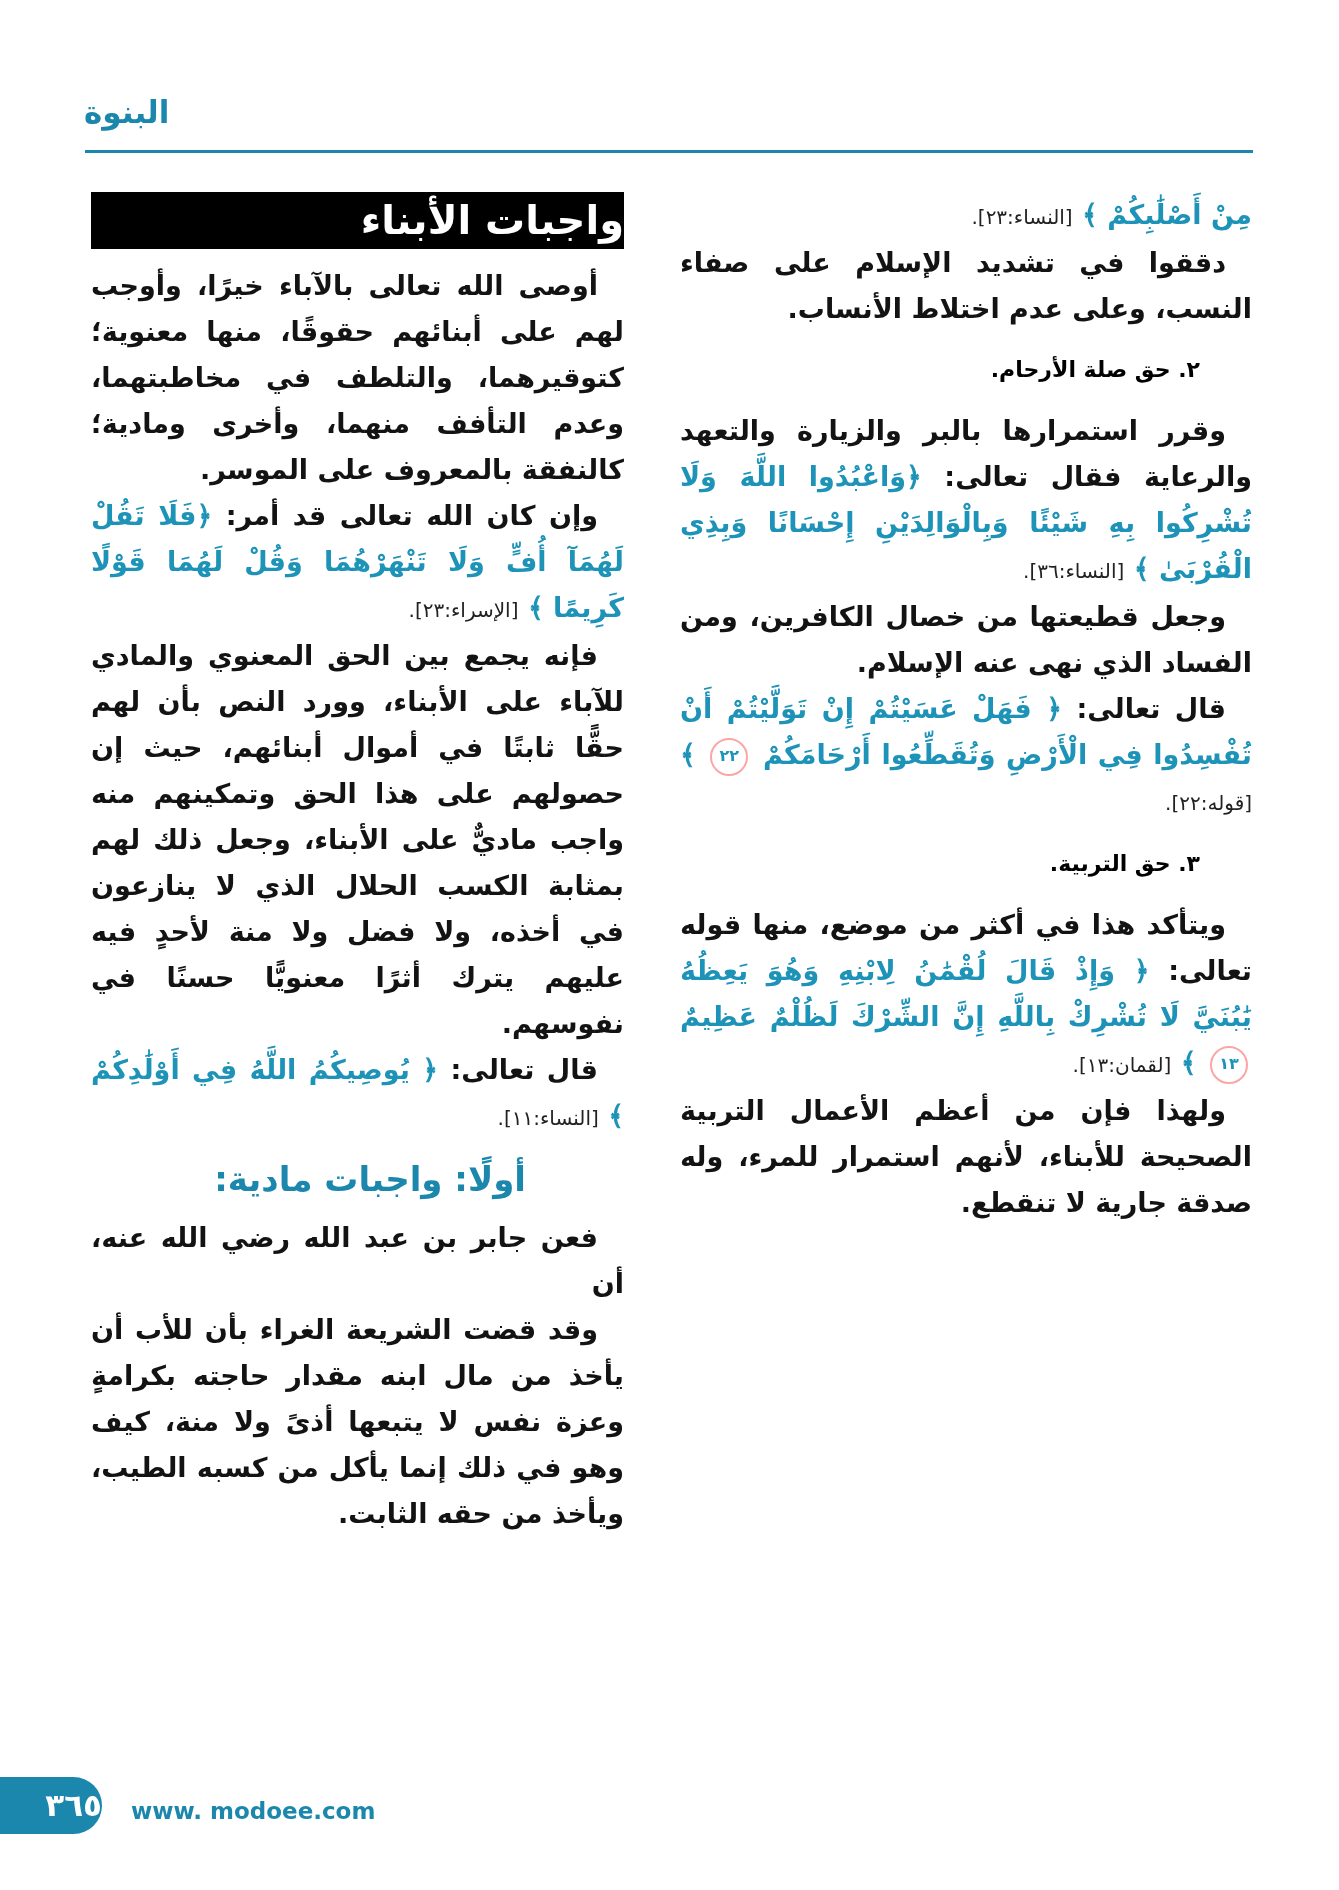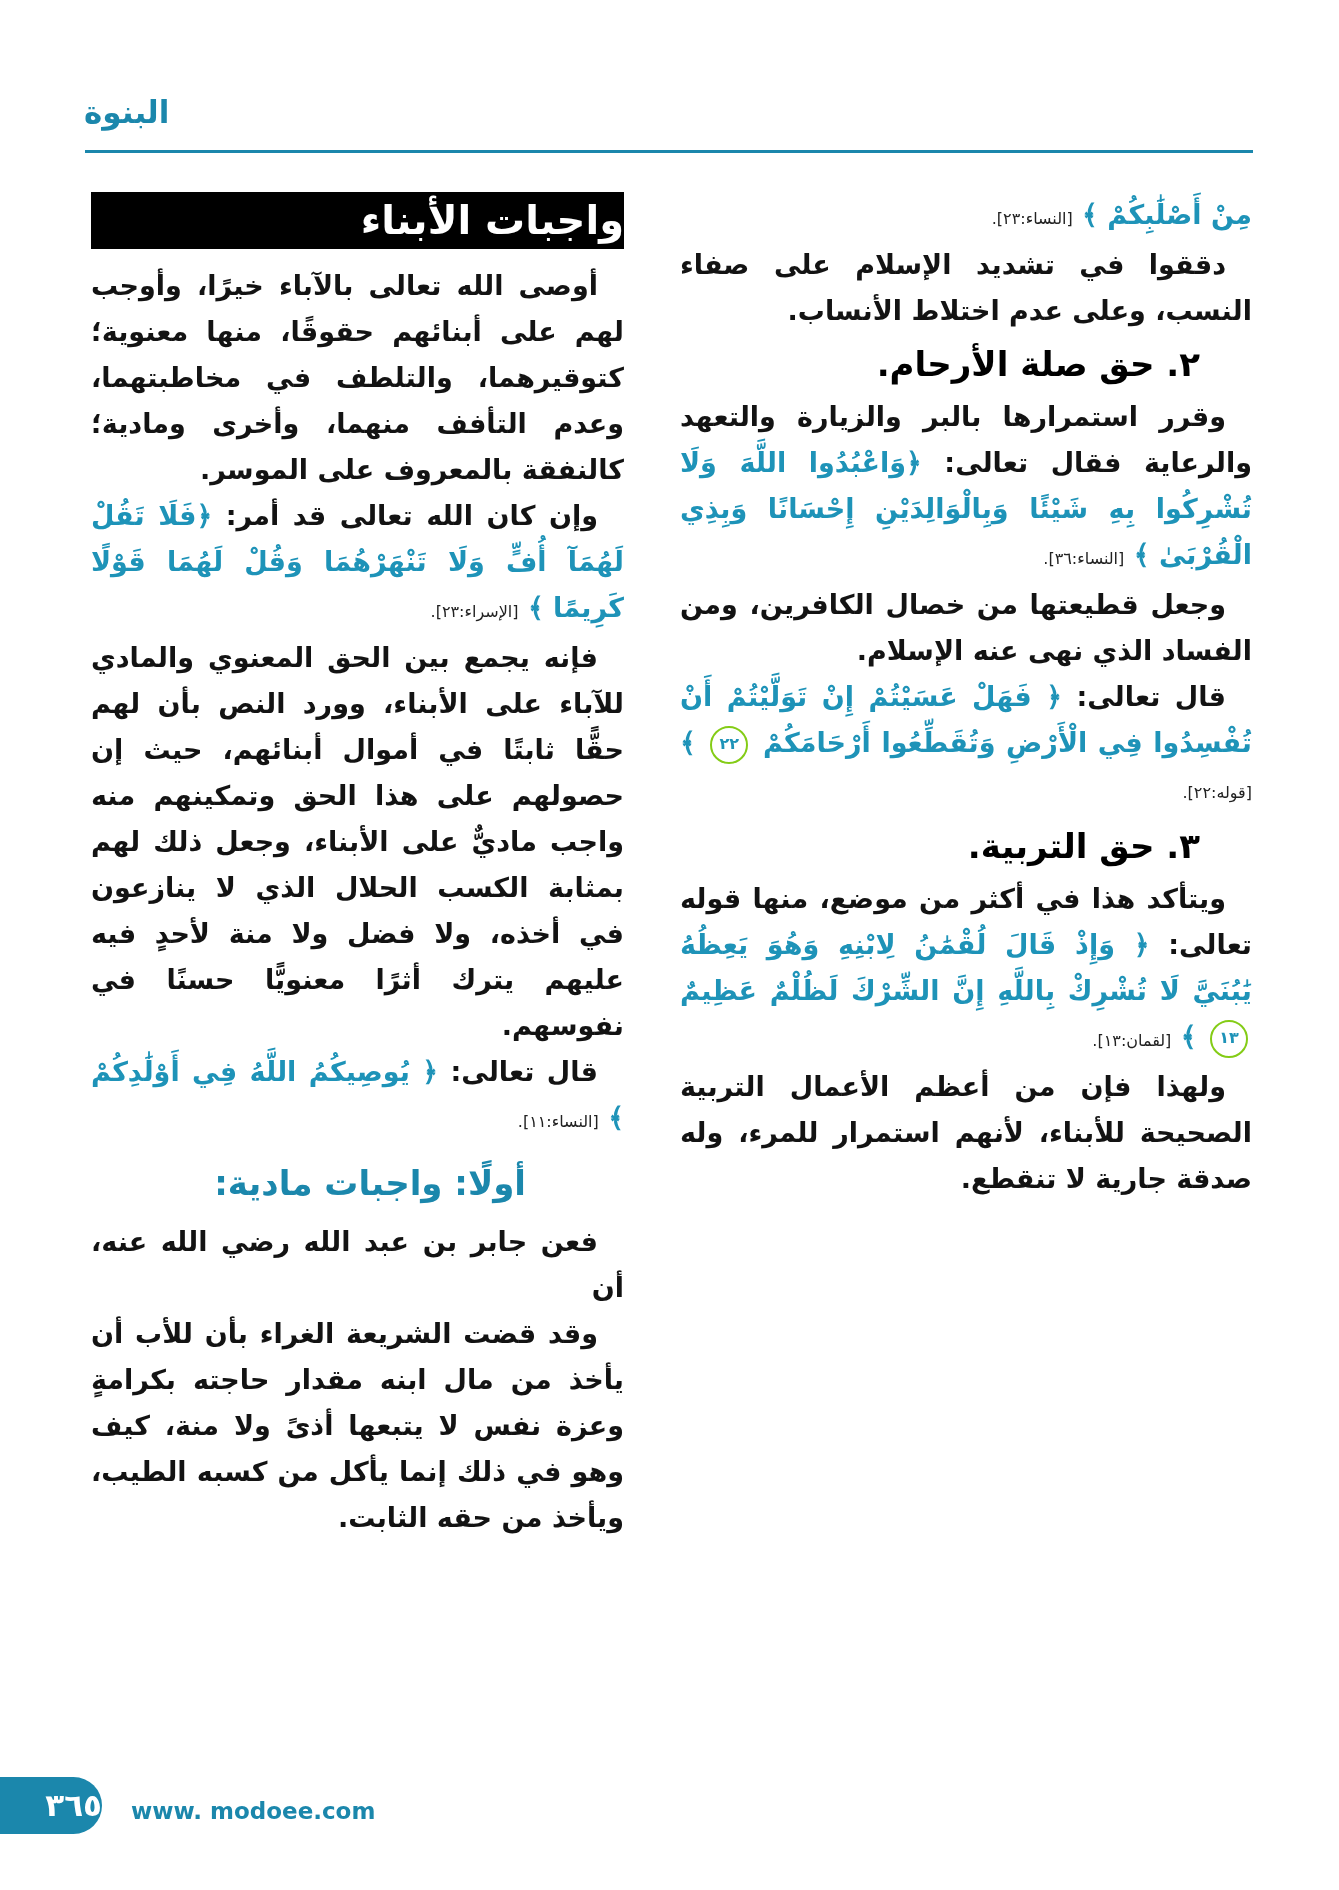--- a/index.html
+++ b/index.html
@@ -49,28 +49,28 @@
     font-size: 27px;
     font-weight: bold;
     color: #131313;
     line-height: 46px;
     text-indent: 26px;
   }
   p.no-indent { text-indent: 0; }
 
   .quran { color: #1e93b8; }
   .ref {
-    font-size: 16px;
+    font-size: 20px;
     font-weight: normal;
     color: #222222;
   }
 
   .num-heading {
-    margin: 6px 0;
-    font-size: 34px;
+    margin: 14px 0;
+    font-size: 22px;
     font-weight: bold;
     color: #000000;
     line-height: 48px;
     padding-right: 52px;
     text-indent: 0;
   }
 
   .section-title-box {
     background: #000000;
     color: #ffffff;
@@ -90,21 +90,21 @@
     line-height: 48px;
     padding-right: 98px;
     text-indent: 0;
   }
 
   .ayah {
     display: inline-block;
     width: 34px;
     height: 34px;
     line-height: 31px;
-    border: 2px solid #84cc16;
+    border: 2px solid #fca5a5;
     border-radius: 50%;
     color: #1e93b8;
     font-size: 16px;
     font-weight: bold;
     text-align: center;
     vertical-align: middle;
     margin: 0 4px;
     text-indent: 0;
   }
 

